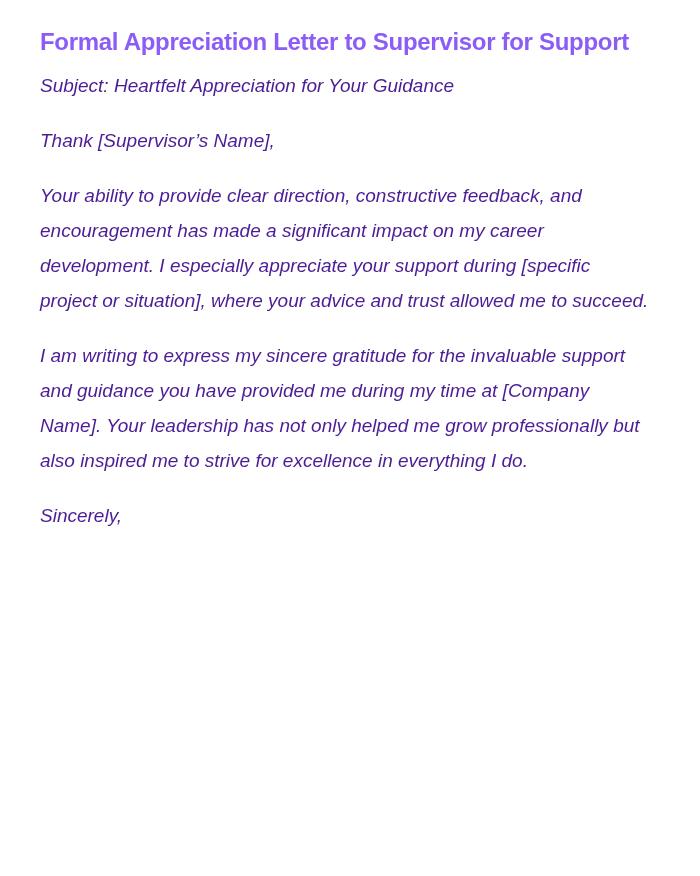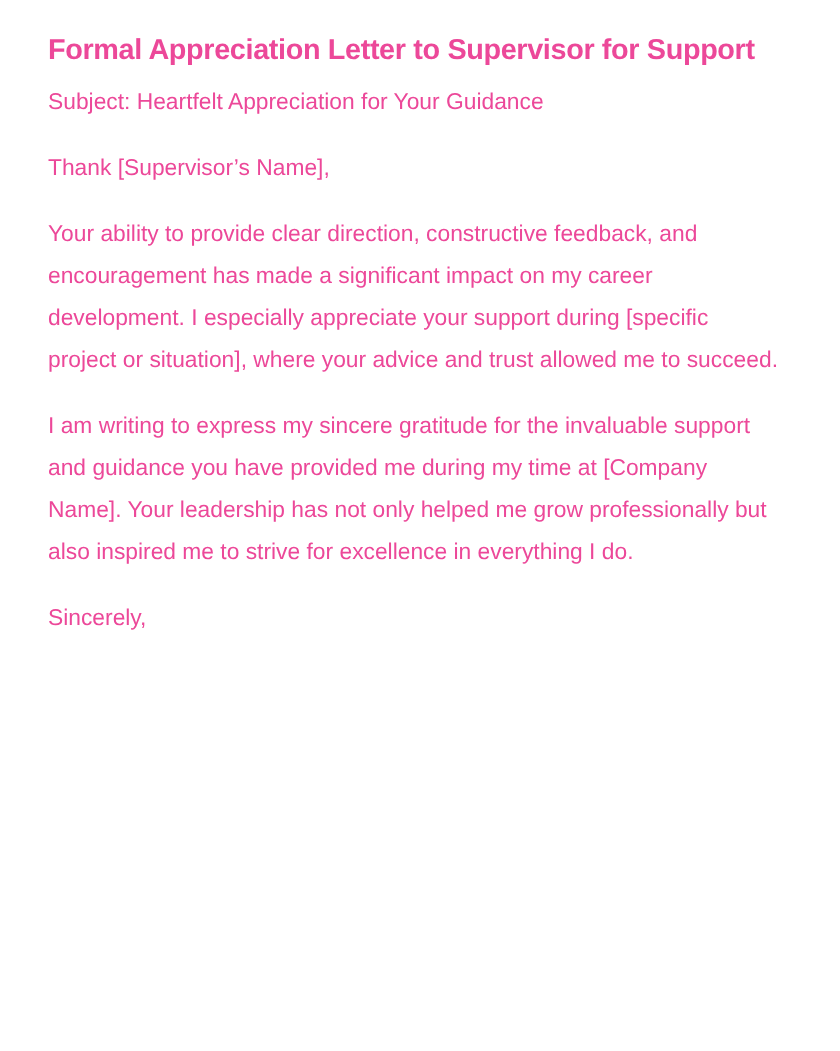--- a/index.html
+++ b/index.html
@@ -1,19 +1,19 @@
 <!DOCTYPE html>
 <html><head>
   <meta charset="utf-8">
   <style>
     html, body { margin: 0; padding: 0; background: #ffffff; }
     body { width: 700px; height: 876px; overflow: hidden; position: relative; color: #1a1a1a; }
     .doc { position: absolute; left: 40px; top: 20px; width: 610px; font-family: "Liberation Sans", sans-serif; }
-    .title { font-size: 24px; font-weight: bold; line-height: 44px; margin: 0 0 4px 0; letter-spacing: -0.3px; color: #ec4899; }
-    .para { font-size: 19px; line-height: 35px; margin: 0 0 20px 0; color: #ec4899; }
+    .title { font-size: 24px; font-weight: bold; line-height: 44px; margin: 0 0 4px 0; letter-spacing: -0.3px; color: #8b5cf6; }
+    .para { font-size: 19px; line-height: 35px; margin: 0 0 20px 0; color: #4c1d95; font-style: italic; }
     .subject { margin-top: 0; }
   </style>
 </head>
 <body>
 
 <div class="doc">
   <h1 class="title">Formal Appreciation Letter to Supervisor for Support</h1>
   <p class="para subject">Subject: Heartfelt Appreciation for Your Guidance</p>
   <p class="para">Thank [Supervisor’s Name],</p>
   <p class="para">Your ability to provide clear direction, constructive feedback, and encouragement has made a significant impact on my career development. I especially appreciate your support during [specific project or situation], where your advice and trust allowed me to succeed.</p>

